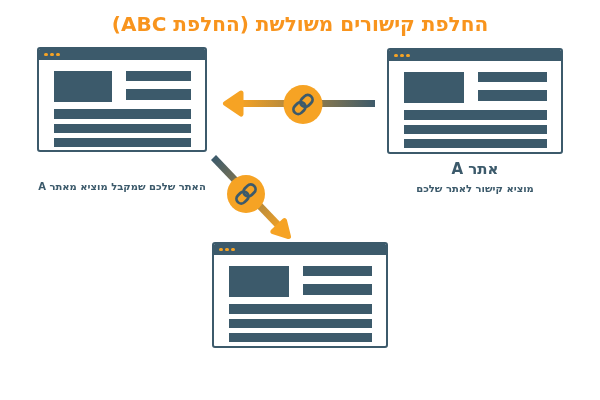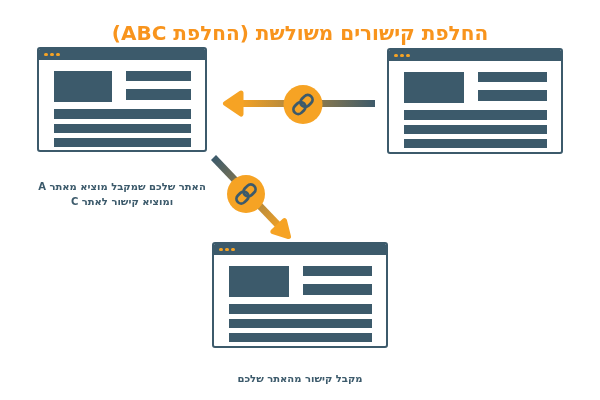--- a/index.html
+++ b/index.html
@@ -11,21 +11,21 @@
   *{margin:0;padding:0;box-sizing:border-box;}
   html,body{width:600px;height:400px;}
   body{
     background:var(--bg);
     font-family:"DejaVu Sans","Liberation Sans",sans-serif;
     overflow:hidden;
   }
   .stage{position:relative;width:600px;height:400px;background:var(--bg);}
 
   .diagram-title{
-    position:absolute;left:0;top:21px;width:600px;
+    position:absolute;left:0;top:12px;width:600px;
     text-align:center;direction:rtl;
     color:var(--title-orange);
     font-size:20px;font-weight:700;letter-spacing:0;
   }
 
   
   .bwin{
     position:absolute;
     background:#fff;
     border:2px solid var(--slate);
@@ -138,26 +138,26 @@
         </div>
       </div>
       <div class="bar first"></div>
       <div class="bar"></div>
       <div class="bar"></div>
     </div>
   </div>
 
   <div class="site-caption cap-b">
     <span class="cap-line">האתר שלכם שמקבל מוציא מאתר A</span>
-    <span class="cap-line">ומוציא קישור לאתר C</span>
   </div>
 
+  <div class="site-label lbl-a">אתר A</div>
+  <div class="site-caption cap-a">מוציא קישור לאתר שלכם</div>
 
   <div class="site-label lbl-c">אתר C</div>
-  <div class="site-caption cap-c">מקבל קישור מהאתר שלכם</div>
 
   <svg class="overlay" width="600" height="400" viewBox="0 0 600 400">
     <defs>
       <linearGradient id="gradH" x1="240" y1="0" x2="376" y2="0" gradientUnits="userSpaceOnUse">
         <stop offset="0" class="stop-orange"></stop>
         <stop offset="1" class="stop-slate"></stop>
       </linearGradient>
       <linearGradient id="gradD" x1="213" y1="158" x2="282" y2="230" gradientUnits="userSpaceOnUse">
         <stop offset="0" class="stop-slate"></stop>
         <stop offset="1" class="stop-orange"></stop>

